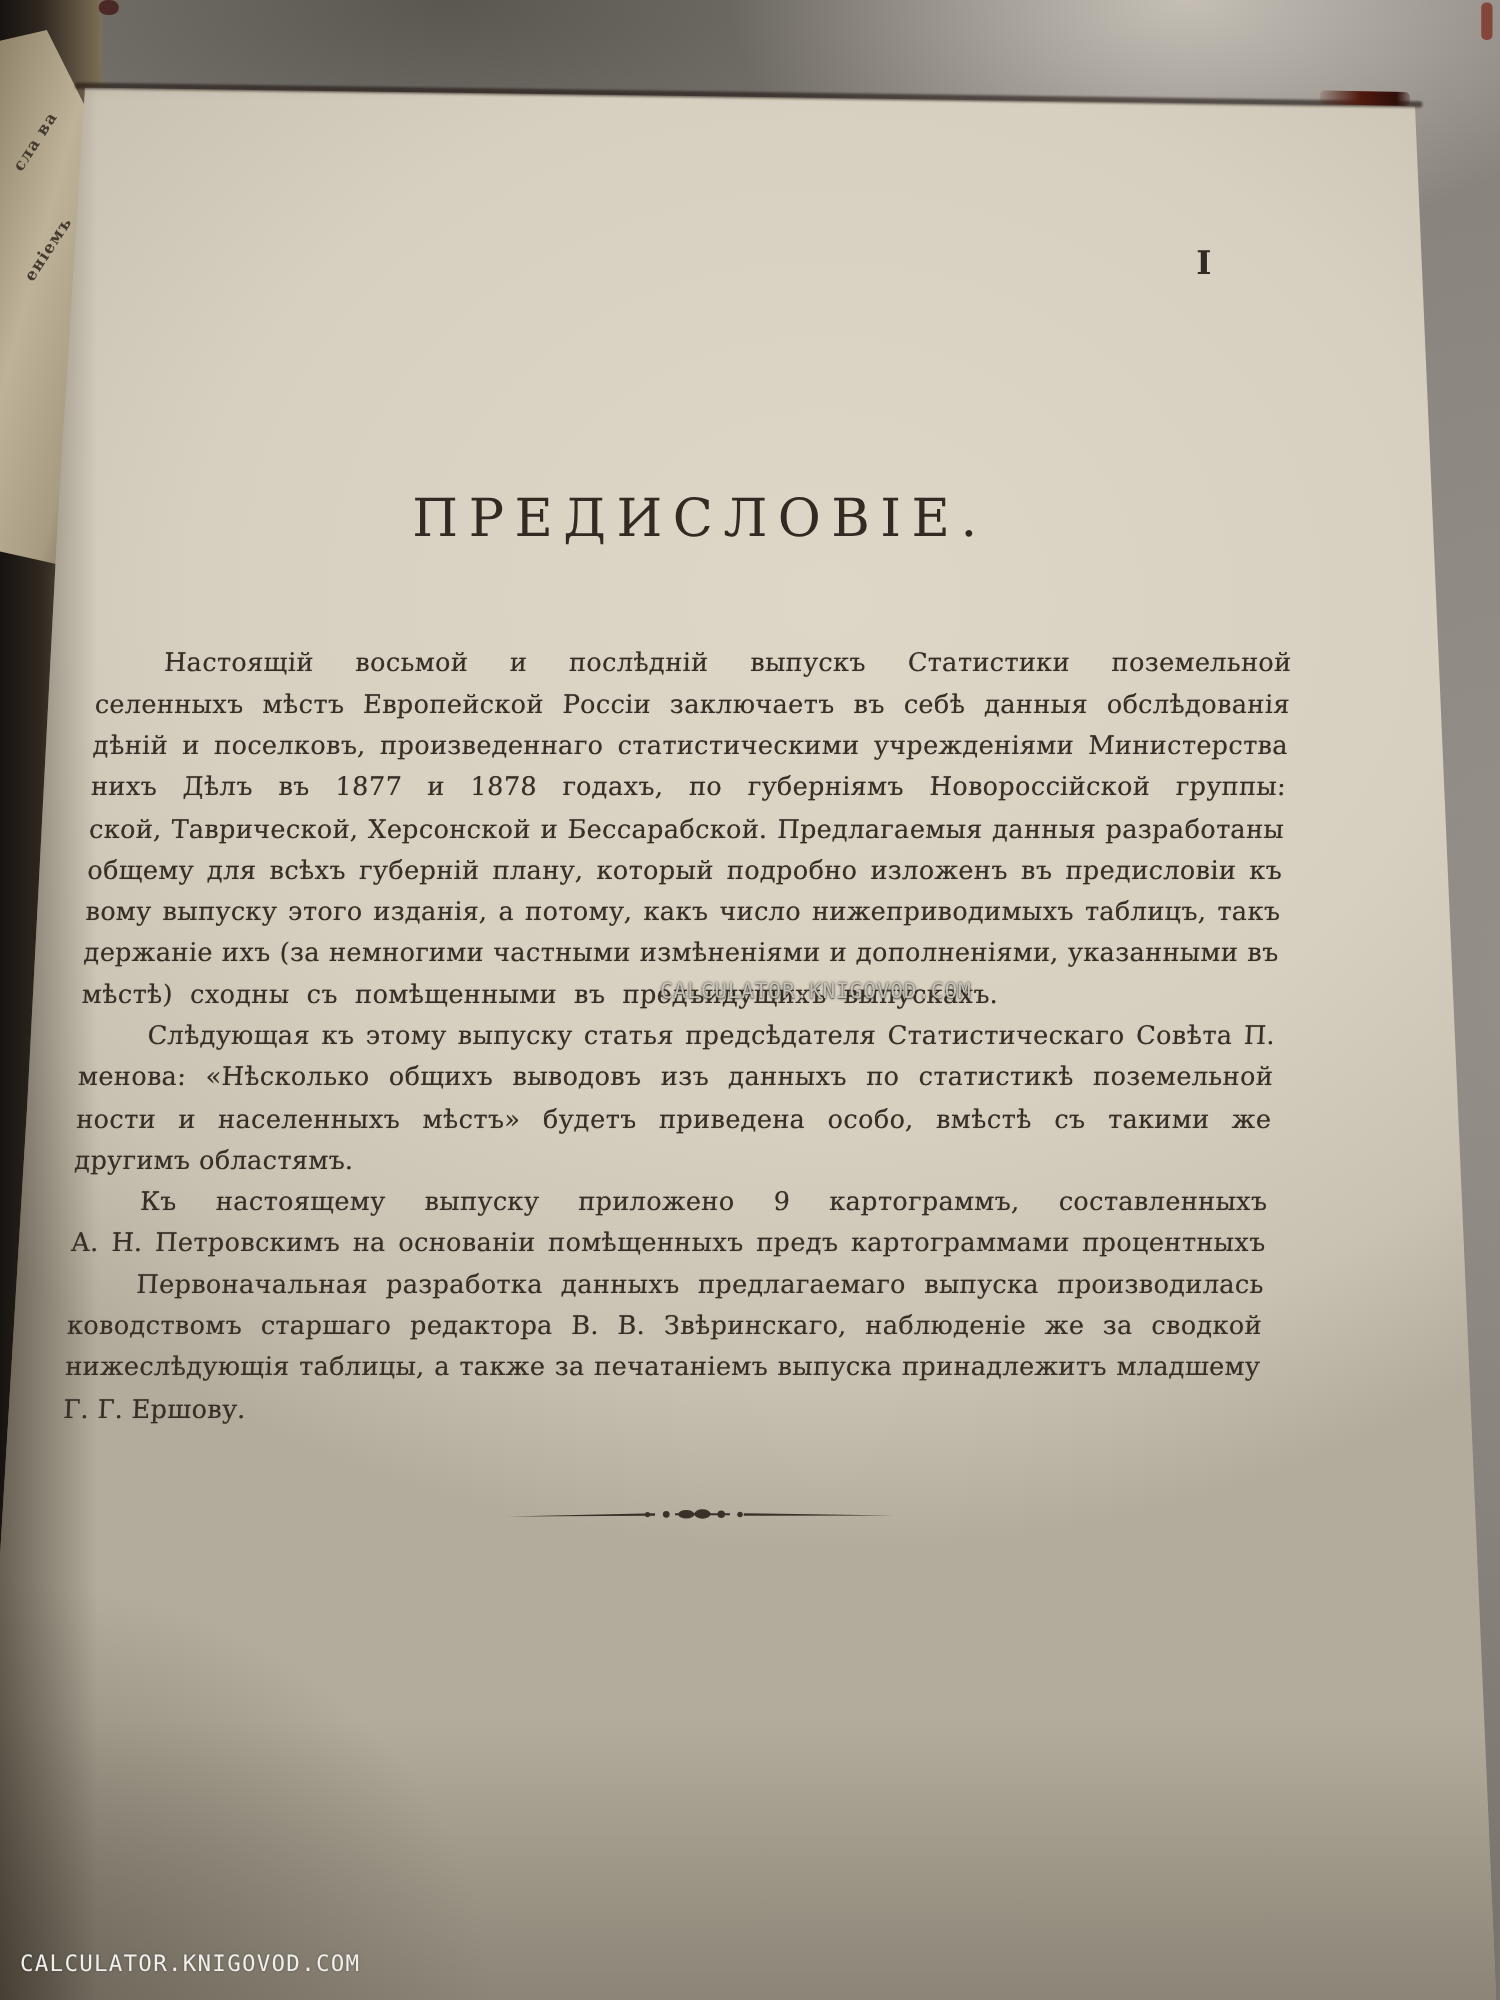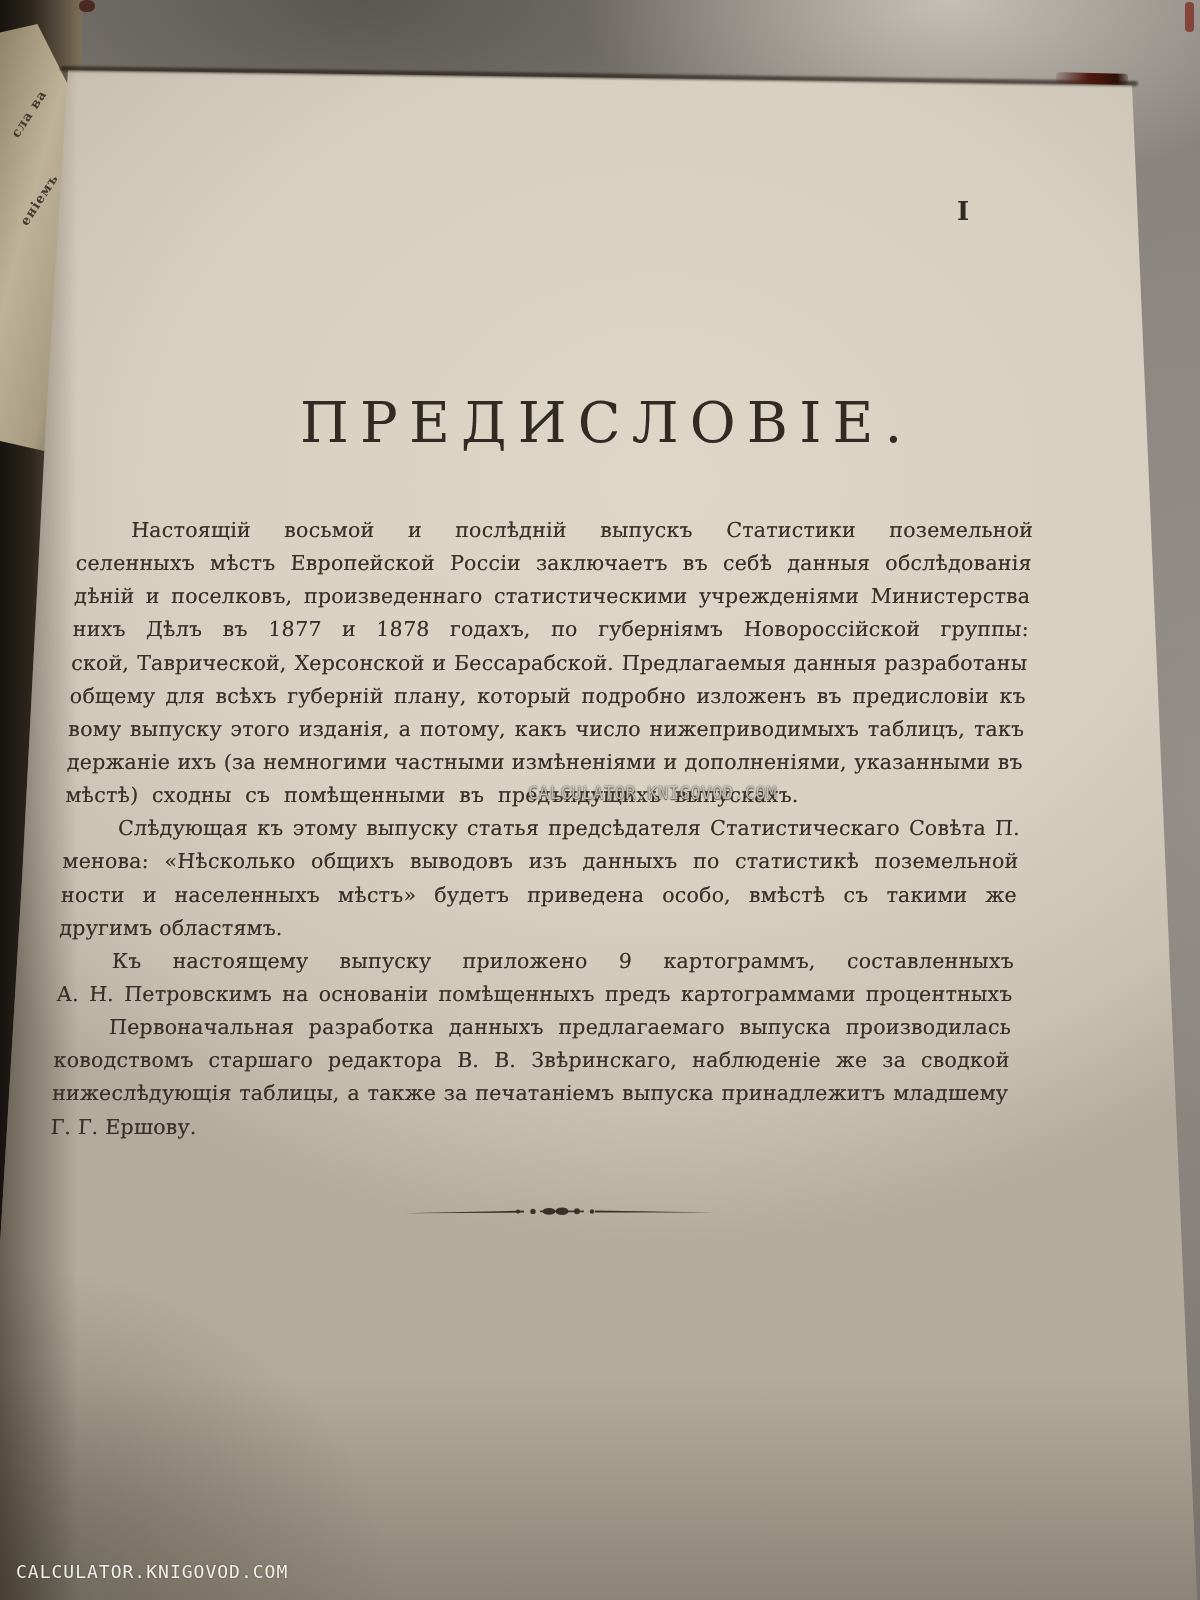--- a/index.html
+++ b/index.html
@@ -63,21 +63,21 @@
   .stain.b { left:1185px; top:2px; width:9px; height:30px; background:#7a2417; opacity:.7; }
   .stain.c { left:79px; top:0;  width:16px; height:12px; background:#3f1410; opacity:.75; border-radius:45%; }
 
   .page-number {
     position:absolute; left:946px; top:196px; width:34px;
     font-size:26px; font-weight:bold; color:#2f2a24; text-align:center;
   }
 
   .title {
     position:absolute; left:300px; top:390px; width:520px;
-    font-size:56px; letter-spacing:.20em; text-align:center;
+    font-size:42px; letter-spacing:.20em; text-align:center;
     color:#312b24; white-space:nowrap;
   }
 
   .body-text {
     position:absolute; left:78px; top:514px; width:956px;
     transform:skewX(-2.55deg); transform-origin:0 0;
     font-size:20.5px; line-height:33.15px; letter-spacing:.012em;
     color:#362f27; text-shadow:0 0 .6px rgba(54,47,39,.55);
   }
   .line       { text-align:justify; text-align-last:justify; height:33.15px; overflow:hidden; }

